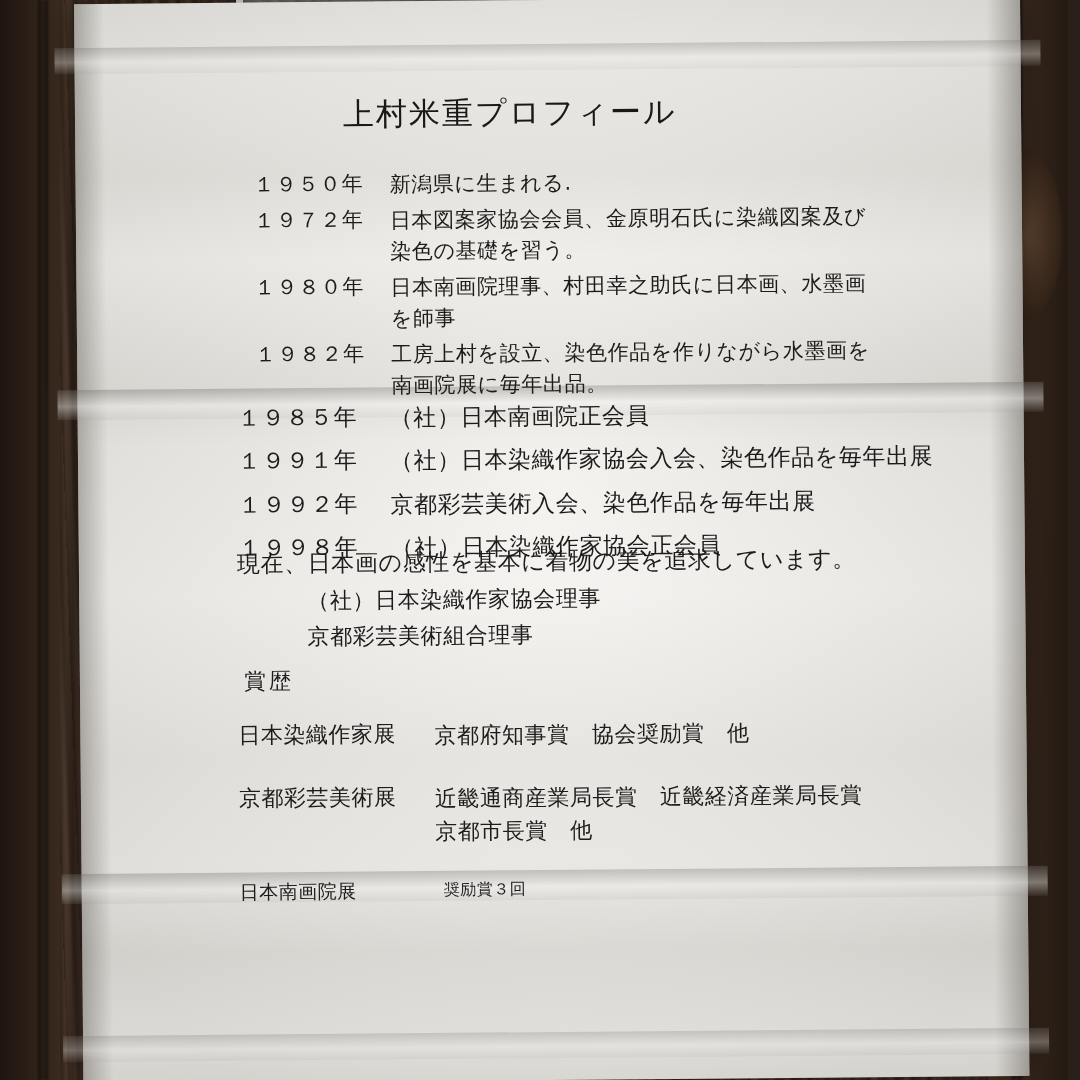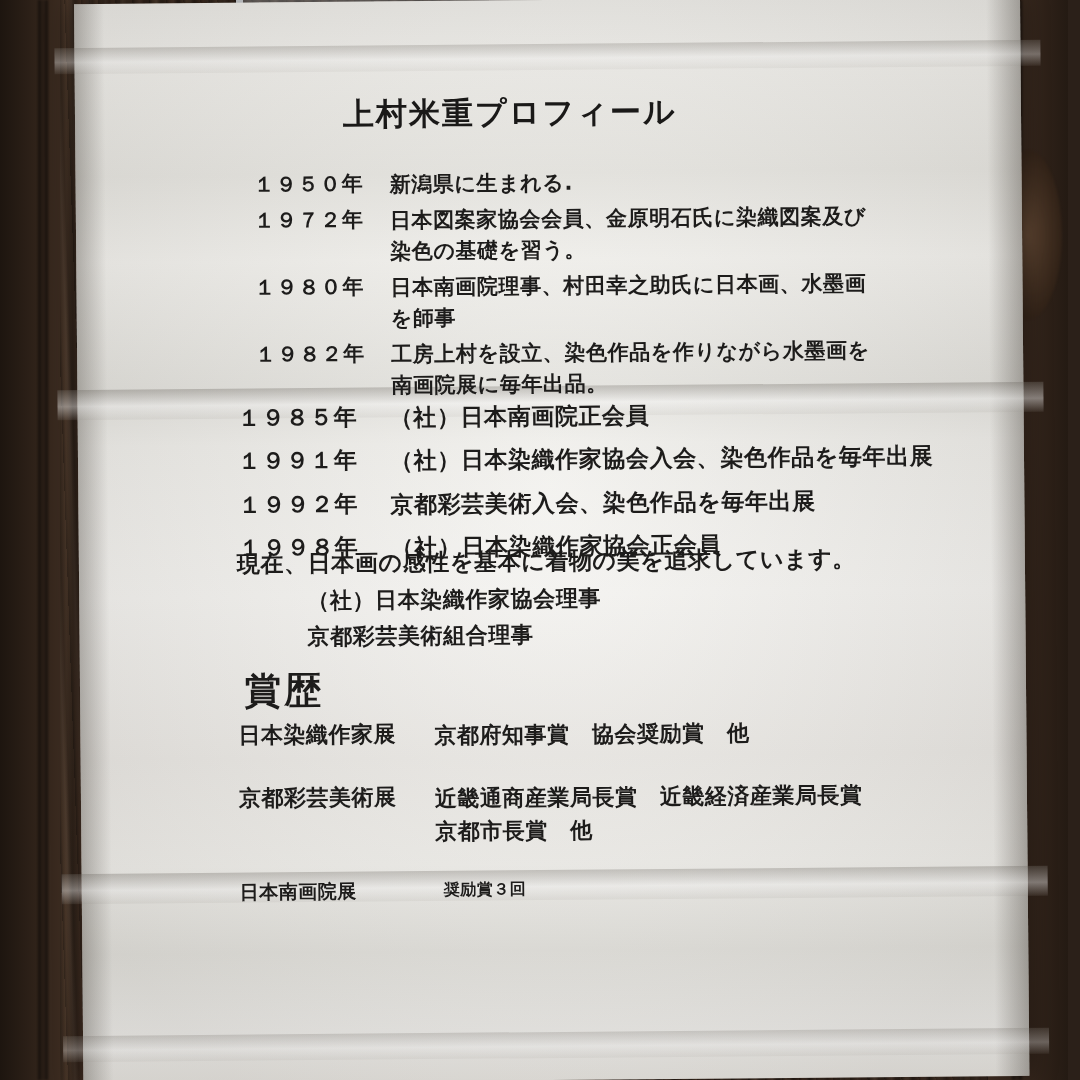--- a/index.html
+++ b/index.html
@@ -20,21 +20,20 @@
       repeating-linear-gradient(
         90deg,
         #3a2b20 0px,
         #4a3729 6px,
         #35271d 13px,
         #432f23 22px,
         #2e221a 30px
       ),
       linear-gradient(180deg, #4a3729 0%, #33251b 45%, #2a1e16 100%);
     overflow: hidden;
-    font-weight: bold;
   }
   .wood-grain {
     position: absolute;
     inset: 0;
     background:
       repeating-linear-gradient(
         88deg,
         rgba(0,0,0,0.30) 0px,
         rgba(0,0,0,0.0) 3px,
         rgba(255,255,255,0.035) 7px,
@@ -196,21 +195,21 @@
     font-size: 22px;
     letter-spacing: .6px;
   }
   .role.r1 { top: 584px; }
   .role.r2 { top: 620px; }
 
   .section-title {
     position: absolute;
     left: 164px;
     top: 664px;
-    font-size: 37px;
+    font-size: 22px;
     letter-spacing: 3px;
   }
 
   .awards { position: absolute; left: 158px; top: 718px; width: 790px; }
   .award { display: flex; align-items: flex-start; margin-bottom: 30px; }
   .award .aname { width: 196px; flex: 0 0 196px; font-size: 22px; letter-spacing: .5px; }
   .award .aval  { font-size: 22px; line-height: 1.5; letter-spacing: .5px; }
   .award .aval .l2 { display: block; }
   .award.small .aname { font-size: 19px; width: 204px; flex: 0 0 204px; }
   .award.small .aval  { font-size: 16px; }

